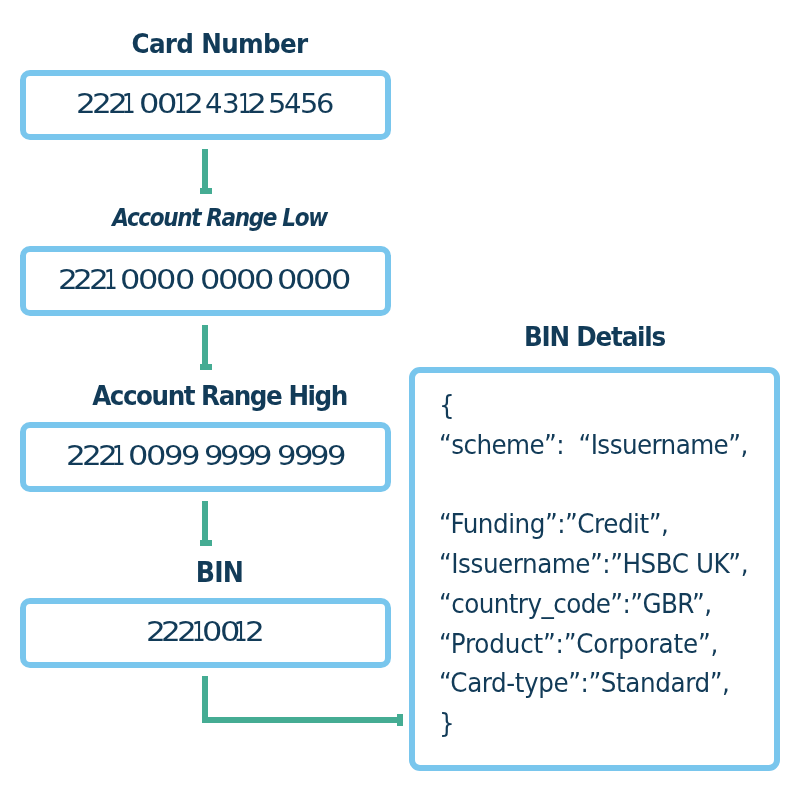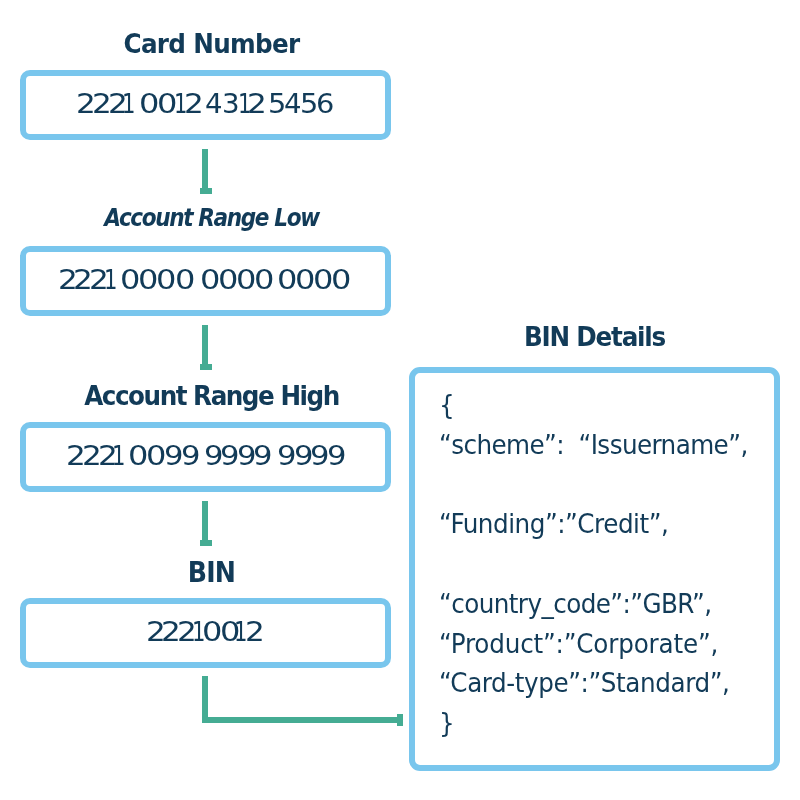--- a/index.html
+++ b/index.html
@@ -57,21 +57,21 @@
     border-radius: 11px;
   }
   .bin-line {
     position: absolute;
     color: #123b58;
     white-space: pre;
     line-height: 1;
   }
 
   
-  .flow-label { left: 6px; width: 411px; }
+  .flow-label { left: 14px; width: 411px; }
   .lbl1 { top: 30px;  font-size: 27.4px; letter-spacing: -0.68px; }
   .lbl2 { top: 206px; font-size: 24px; letter-spacing: -1.37px; font-style: italic; }
   .lbl3 { top: 382px; font-size: 27.4px; letter-spacing: -1.47px; }
   .lbl4 { top: 559px; font-size: 28.1px; letter-spacing: -0.80px; }
   .lbl-bin-details { top: 323px; left: 389px; width: 411px;
                      font-size: 27.4px; letter-spacing: -1.19px; }
 
   
   .box1 { left: 20px; top: 70px;  width: 371px; height: 70px; }
   .box2 { left: 20px; top: 246px; width: 371px; height: 70px; }
@@ -273,19 +273,20 @@
 
   <div class="connector conn4-vert"></div>
   <div class="connector conn4-horz"></div>
   <div class="connector conn4-head"></div>
 
   <div class="flow-label lbl-bin-details">BIN Details</div>
   <div class="bin-panel">
     <div class="bin-line bl0">{</div>
     <div class="bin-line bl1">“scheme”:  “Issuername”,</div>
     <div class="bin-line bl3">“Funding”:”Credit”,</div>
+    <div class="bin-line bl4">“Issuername”:”HSBC UK”,</div>
     <div class="bin-line bl5">“country_code”:”GBR”,</div>
     <div class="bin-line bl6">“Product”:”Corporate”,</div>
     <div class="bin-line bl7">“Card-type”:”Standard”,</div>
     <div class="bin-line bl8">}</div>
   </div>
 
 </div>
 
 </body></html>

